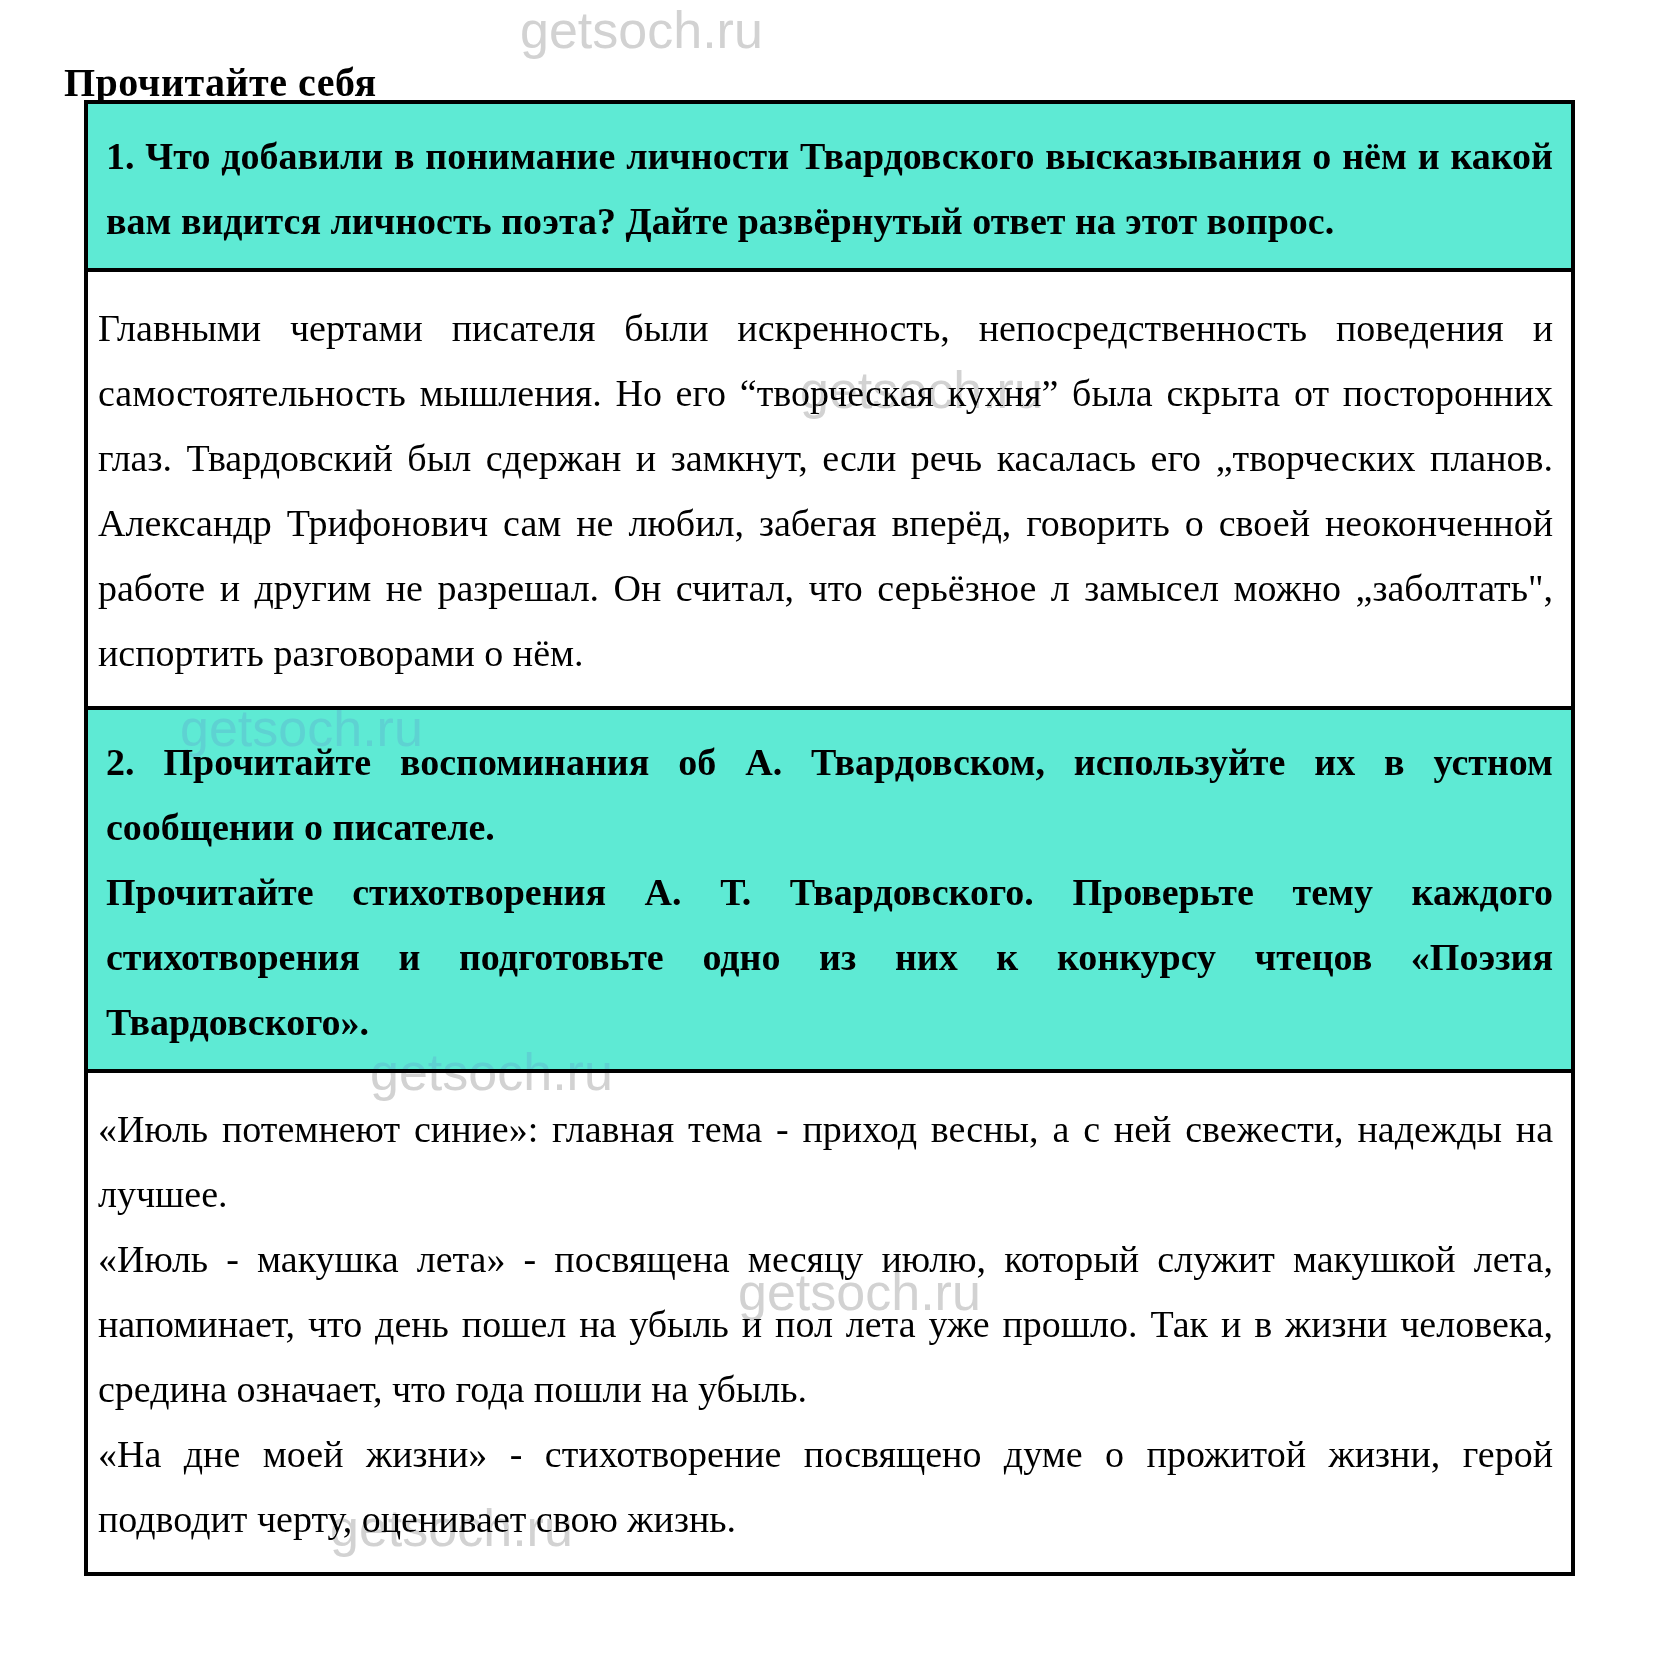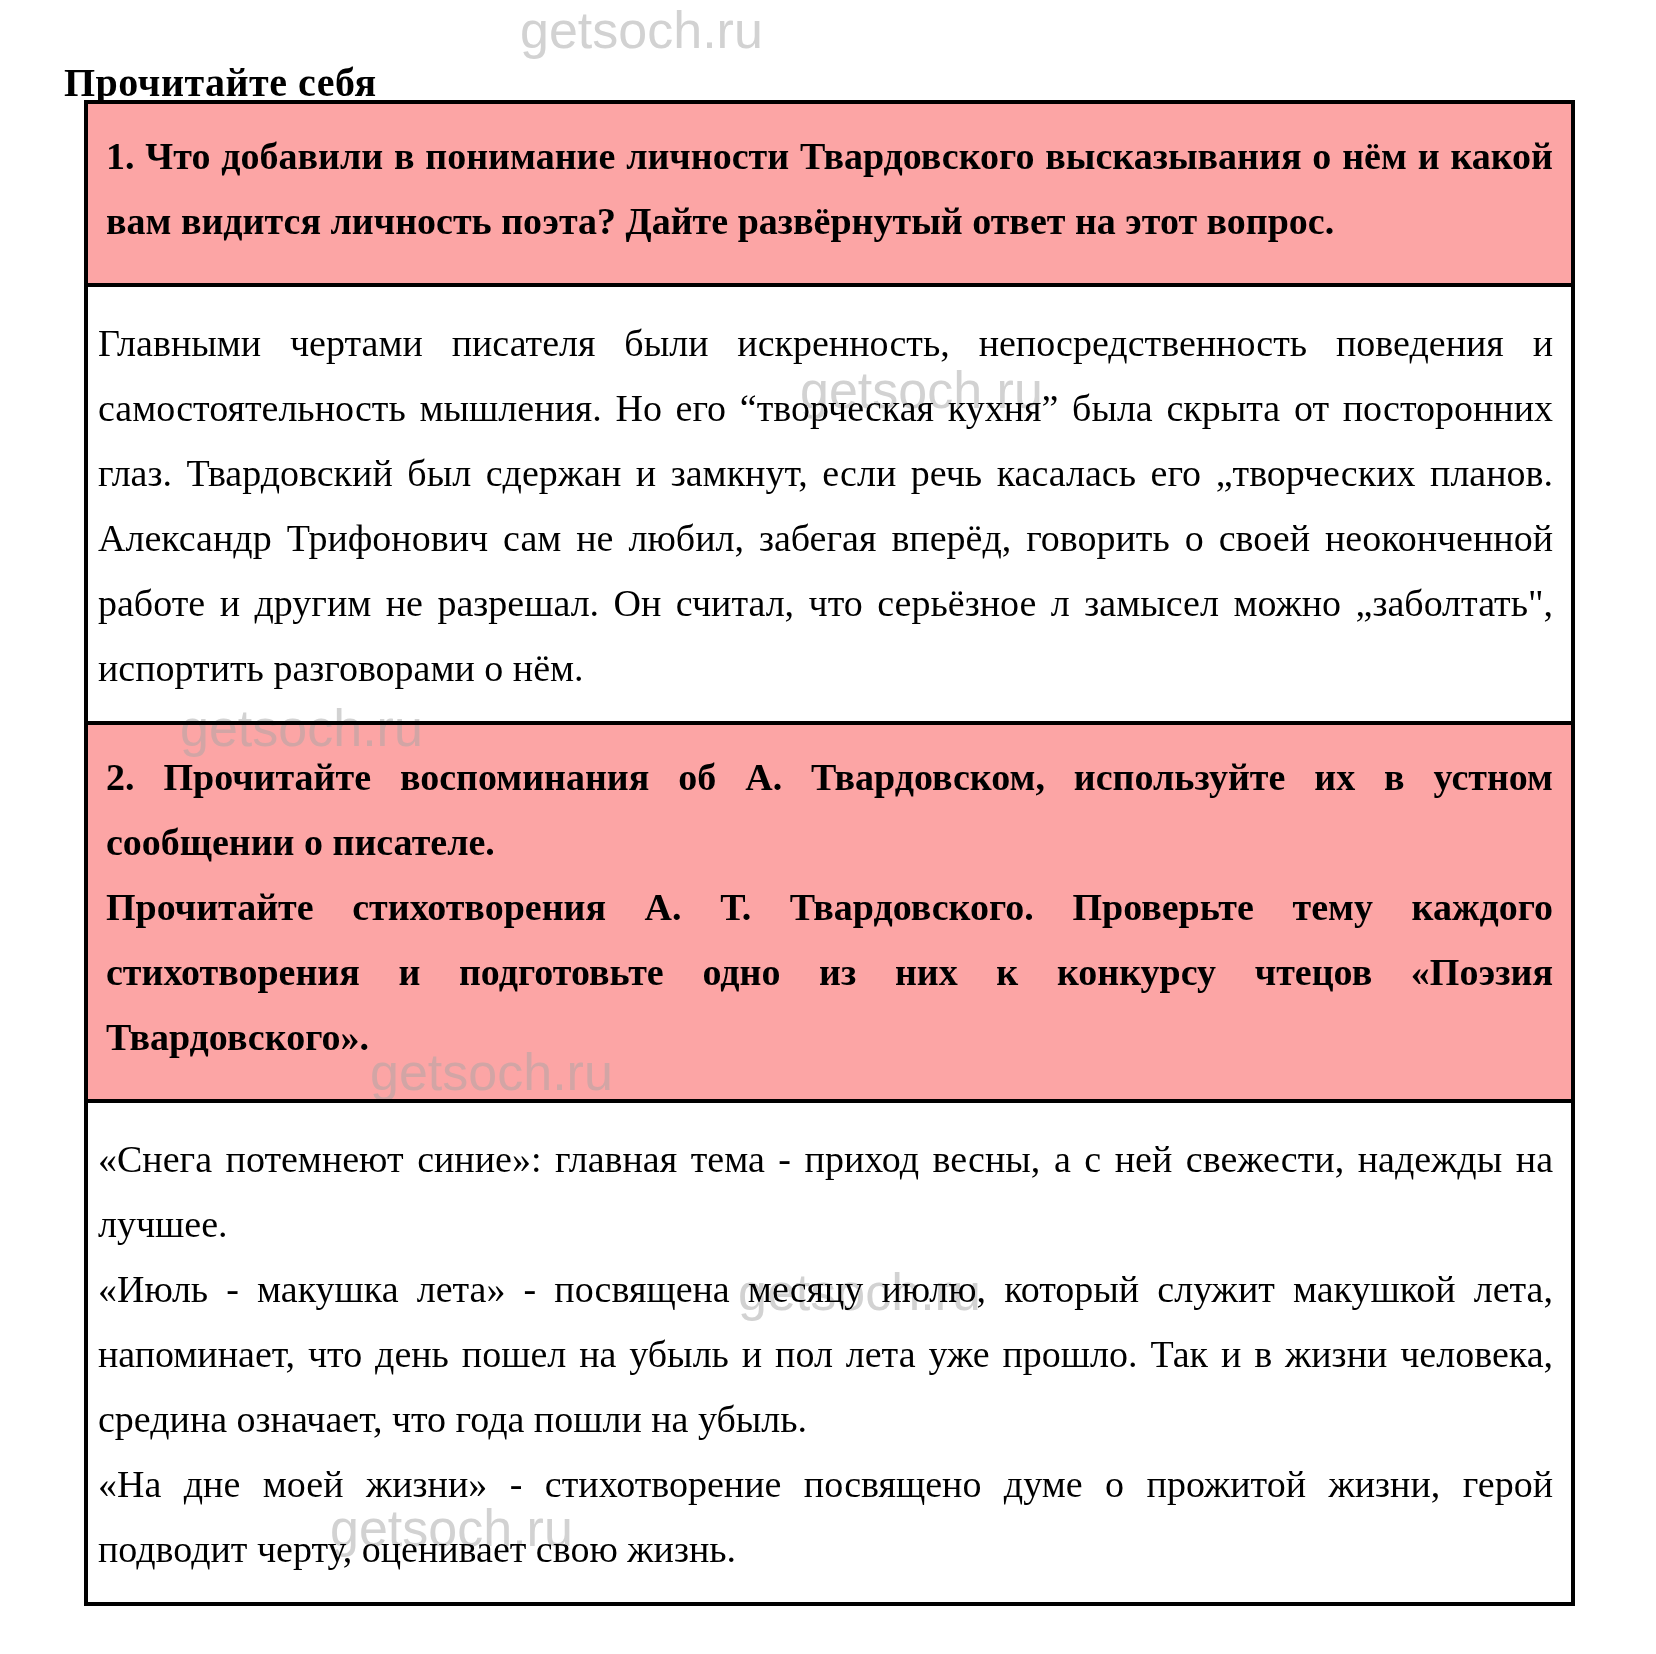--- a/index.html
+++ b/index.html
@@ -36,23 +36,23 @@
     font-size: 38px;
     line-height: 65px;
   }
   .cell + .cell { border-top: 4px solid #000000; }
   .cell p {
     margin: 0;
     text-align: justify;
     text-align-last: left;
   }
   .cell.question {
-    background: #fca5a5;
+    background: #5eead4;
     font-weight: bold;
-    padding: 20px 18px 29px 18px;
+    padding: 20px 18px 14px 18px;
   }
   .cell.answer {
     background: #ffffff;
     padding: 24px 18px 20px 10px;
   }
   .watermark {
     position: absolute;
     font-family: "Liberation Sans", sans-serif;
     font-size: 52px;
     color: #d2d2d2;
@@ -89,18 +89,18 @@
   <div class="cell answer">
     <p>Главными чертами писателя были искренность, непосредственность поведения и самостоятельность мышления. Но его “творческая кухня” была скрыта от посторонних глаз. Твардовский был сдержан и замкнут, если речь касалась его „творческих планов. Александр Трифонович сам не любил, забегая вперёд, говорить о своей неоконченной работе и другим не разрешал. Он считал, что серьёзное л замысел можно „заболтать", испортить разговорами о нём.</p>
   </div>
 
   <div class="cell question">
     <p>2. Прочитайте воспоминания об А. Твардовском, используйте их в устном сообщении о писателе.</p>
     <p>Прочитайте стихотворения А. Т. Твардовского. Проверьте тему каждого стихотворения и подготовьте одно из них к конкурсу чтецов «Поэзия Твардовского».</p>
   </div>
 
   <div class="cell answer">
-    <p>«Снега потемнеют синие»: главная тема - приход весны, а с ней свежести, надежды на лучшее.</p>
+    <p>«Июль потемнеют синие»: главная тема - приход весны, а с ней свежести, надежды на лучшее.</p>
     <p>«Июль - макушка лета» - посвящена месяцу июлю, который служит макушкой лета, напоминает, что день пошел на убыль и пол лета уже прошло. Так и в жизни человека, средина означает, что года пошли на убыль.</p>
     <p>«На дне моей жизни» - стихотворение посвящено думе о прожитой жизни, герой подводит черту, оценивает свою жизнь.</p>
   </div>
 
 </div>
 
 </body></html>

